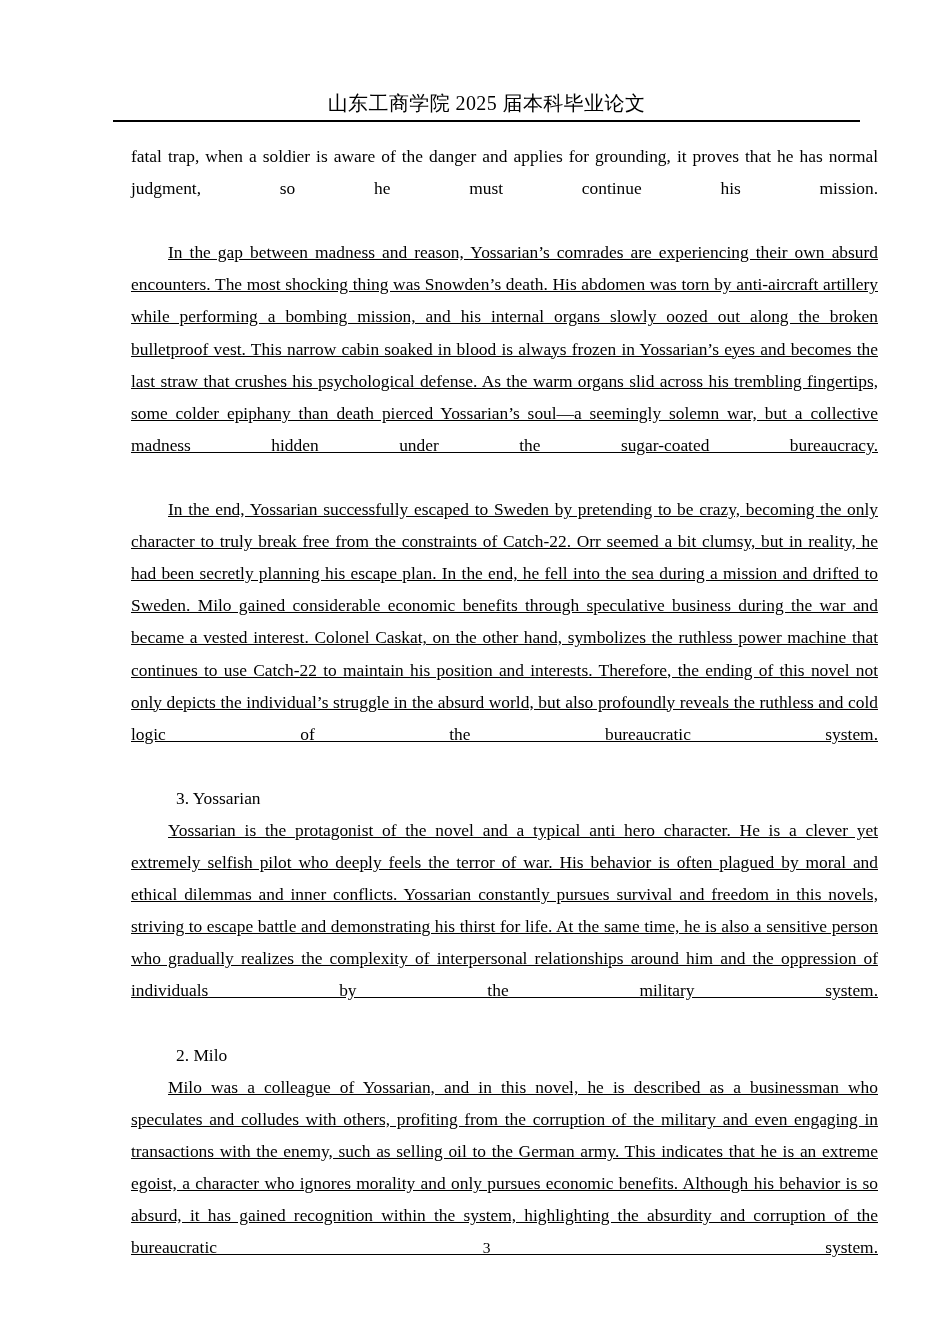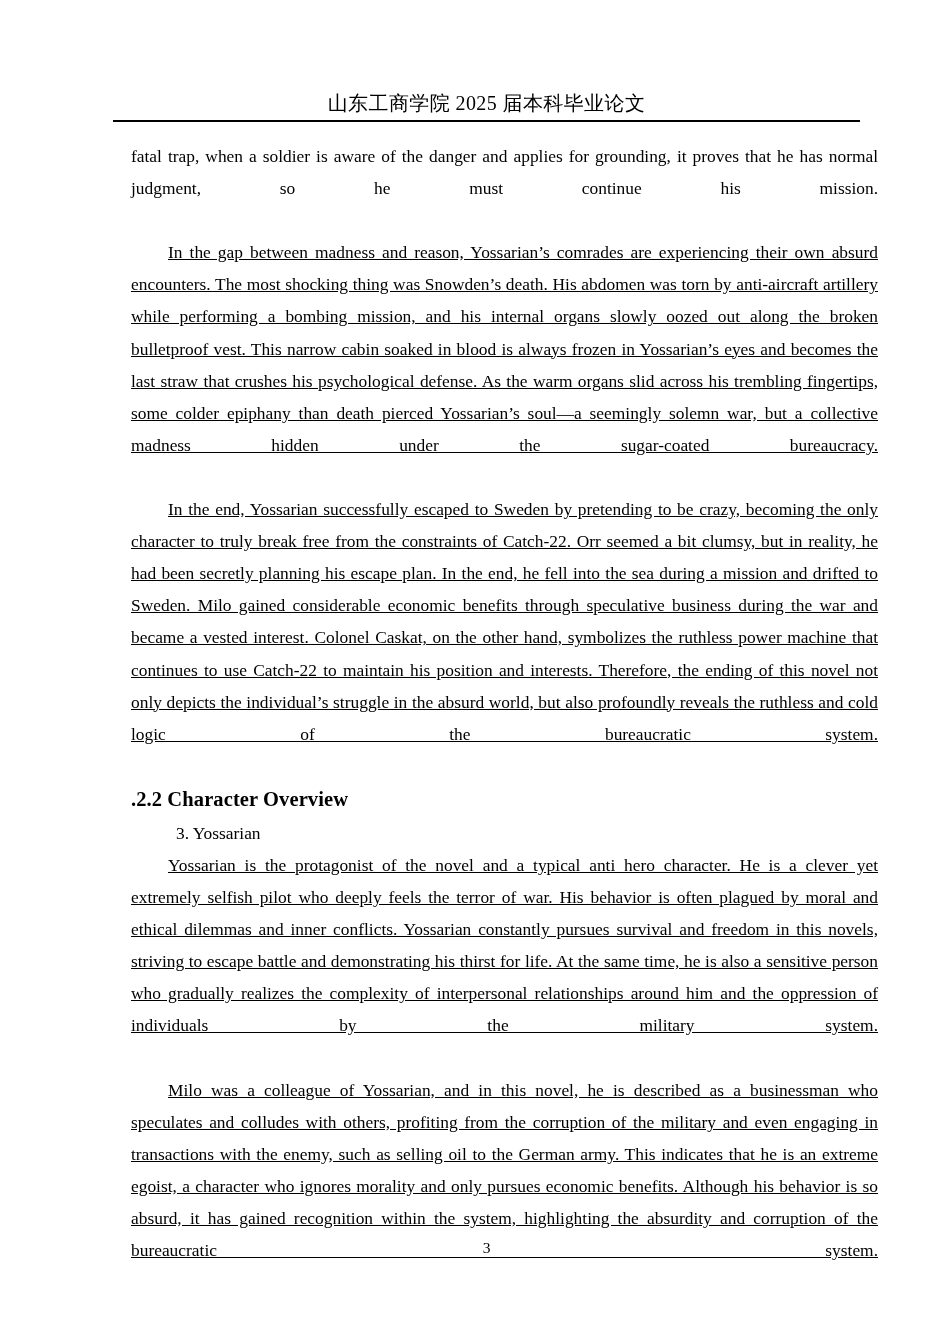--- a/index.html
+++ b/index.html
@@ -123,26 +123,26 @@
   <div class="header-rule"></div>
 
   <div class="content">
 
     <p class="para continued">fatal trap, when a soldier is aware of the danger and applies for grounding, it proves that he has normal judgment, so he must continue his mission.</p>
 
     <p class="para indent">In the gap between madness and reason, Yossarian’s comrades are experiencing their own absurd encounters. The most shocking thing was Snowden’s death. His abdomen was torn by anti-aircraft artillery while performing a bombing mission, and his internal organs slowly oozed out along the broken bulletproof vest. This narrow cabin soaked in blood is always frozen in Yossarian’s eyes and becomes the last straw that crushes his psychological defense. As the warm organs slid across his trembling fingertips, some colder epiphany than death pierced Yossarian’s soul—a seemingly solemn war, but a collective madness hidden under the sugar-coated bureaucracy.</p>
 
     <p class="para indent">In the end, Yossarian successfully escaped to Sweden by pretending to be crazy, becoming the only character to truly break free from the constraints of Catch-22. Orr seemed a bit clumsy, but in reality, he had been secretly planning his escape plan. In the end, he fell into the sea during a mission and drifted to Sweden. Milo gained considerable economic benefits through speculative business during the war and became a vested interest. Colonel Caskat, on the other hand, symbolizes the ruthless power machine that continues to use Catch-22 to maintain his position and interests. Therefore, the ending of this novel not only depicts the individual’s struggle in the absurd world, but also profoundly reveals the ruthless and cold logic of the bureaucratic system.</p>
 
-    <h2 class="section-heading">.2.2 Character Overview</h2>
 
     <p class="subhead">3. Yossarian</p>
 
     <p class="para indent">Yossarian is the protagonist of the novel and a typical anti hero character. He is a clever yet extremely selfish pilot who deeply feels the terror of war. His behavior is often plagued by moral and ethical dilemmas and inner conflicts. Yossarian constantly pursues survival and freedom in this novels, striving to escape battle and demonstrating his thirst for life. At the same time, he is also a sensitive person who gradually realizes the complexity of interpersonal relationships around him and the oppression of individuals by the military system.</p>
 
+    <p class="subhead">2. Milo</p>
 
     <p class="para indent">Milo was a colleague of Yossarian, and in this novel, he is described as a businessman who speculates and colludes with others, profiting from the corruption of the military and even engaging in transactions with the enemy, such as selling oil to the German army. This indicates that he is an extreme egoist, a character who ignores morality and only pursues economic benefits. Although his behavior is so absurd, it has gained recognition within the system, highlighting the absurdity and corruption of the bureaucratic system.</p>
 
   </div>
 
   <div class="page-footer">
     <span class="folio">3</span>
   </div>
 
 </div>

